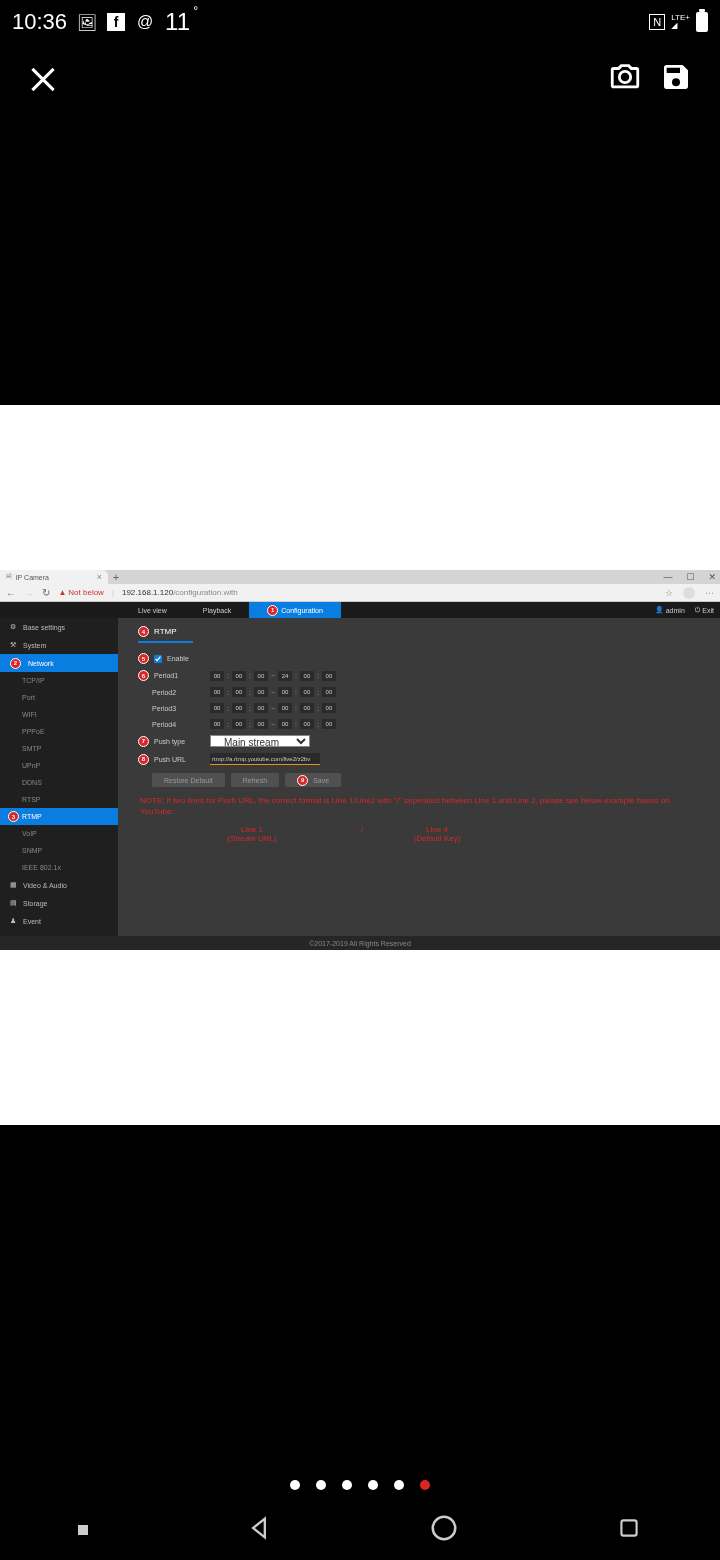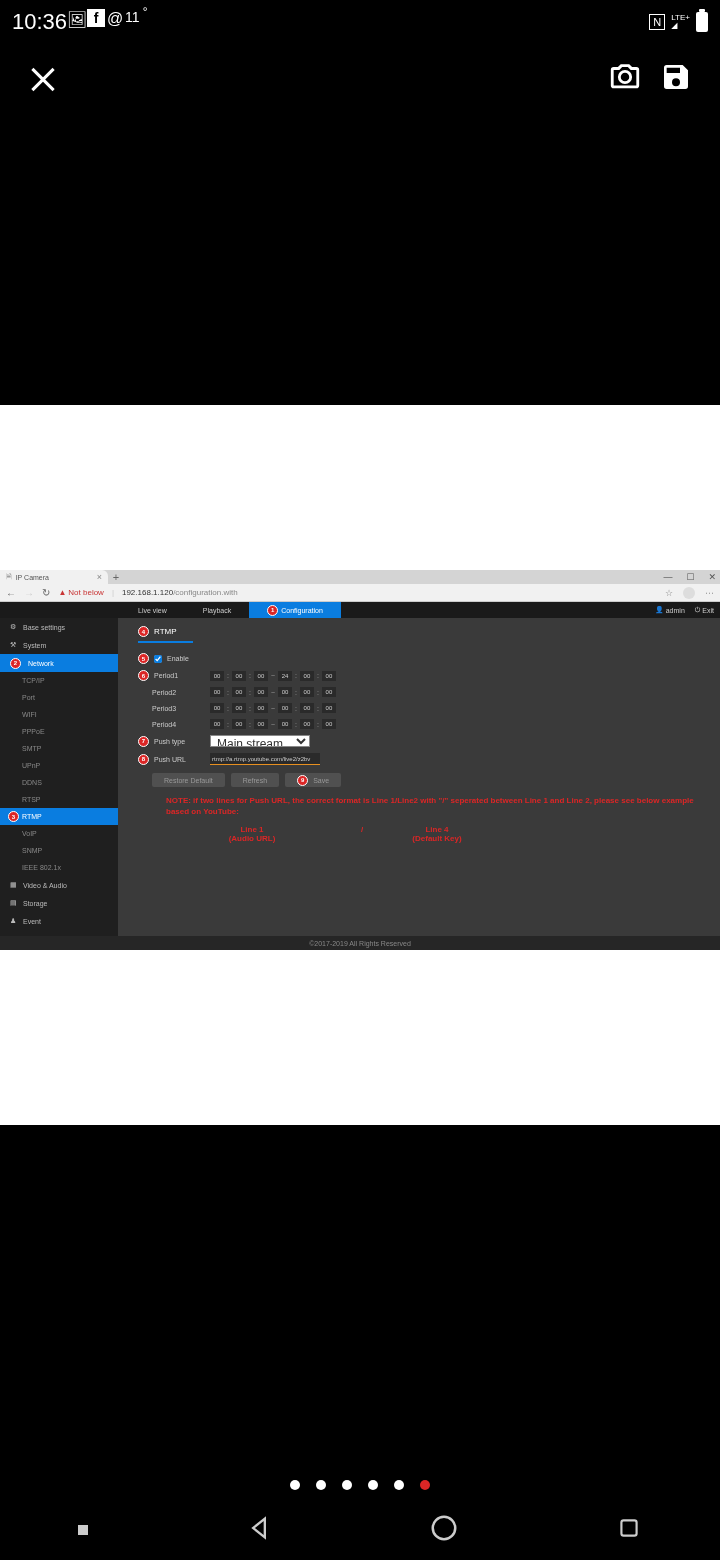--- a/index.html
+++ b/index.html
@@ -1,21 +1,21 @@
 <!DOCTYPE html>
 <html><head>
 <meta charset="utf-8">
 <style>
 *{margin:0;padding:0;box-sizing:border-box;font-family:Arial,sans-serif}
 body{background:#000;width:720px;height:1560px;position:relative;overflow:hidden}
 .status-bar{height:44px;display:flex;justify-content:space-between;align-items:center;padding:0 12px;color:#fff;font-size:22px}
-.status-left{display:flex;}
+.status-left{display:flex;align-items:center;gap:10px}
 .status-right{display:flex;align-items:center;gap:6px}
 .status-ic{width:20px;height:20px;display:inline-flex;align-items:center;justify-content:center;font-size:16px}
-.temp{font-size:14px;position:relative}
+.temp{font-size:24px;position:relative}
 .temp::after{content:'°';position:absolute;top:-4px;right:-8px;font-size:12px}
 .viewer-bar{height:70px;display:flex;justify-content:space-between;align-items:center;padding:0 28px}
 .close-x{width:30px;height:30px;position:relative}
 .close-x::before,.close-x::after{content:'';position:absolute;width:30px;height:3px;background:#fff;top:14px;left:0}
 .close-x::before{transform:rotate(45deg)}
 .close-x::after{transform:rotate(-45deg)}
 .viewer-right{display:flex;gap:18px;align-items:center}
 .lens-ic svg,.save-ic svg{fill:#fff}
 .image-area{position:absolute;top:405px;left:0;width:720px;height:720px;background:#fff}
 .browser{position:absolute;top:570px;left:0;width:720px;height:390px;font-size:8px;color:#333}
@@ -48,28 +48,28 @@
 .side-ic{width:9px;height:9px;display:inline-block}
 .content{flex:1;background:#3a3a3a;padding:8px 20px;position:relative}
 .section-title{display:flex;align-items:center;gap:2px;color:#fff;font-size:8px;padding-bottom:4px;border-bottom:2px solid #0a7de0;width:55px;margin-bottom:10px}
 .form-row{display:flex;align-items:center;margin-bottom:6px;font-size:7px;color:#ccc}
 .form-label{width:72px;display:flex;align-items:center;gap:2px}
 .form-label-plain{width:72px;padding-left:14px}
 .chk{width:8px;height:8px;margin-right:3px;accent-color:#0a7de0}
 .time-group{display:flex;gap:3px;align-items:center;color:#ccc}
 .time-group input{width:14px;height:10px;background:#2a2a2a;border:none;color:#ccc;font-size:6px;text-align:center}
 .sep{color:#999}
-.selbox{width:100px;height:12px;background:#fff;border:1px solid #888;font-size:12px;padding:0 2px;color:#333}
+.selbox{width:100px;height:12px;background:#fff;border:1px solid #888;font-size:10px;padding:0 9px;color:#333}
 .url-input{height:12px;width:110px;background:#2a2a2a;border:none;color:#ccc;font-size:6px;padding:0 2px;border-bottom:1px solid #e89020}
 .btn-row{display:flex;gap:6px;margin:8px 0 8px 14px}
 .btn{height:14px;padding:0 12px;background:#505050;color:#999;font-size:7px;border:none;border-radius:2px;display:flex;align-items:center}
 .btn.save{display:flex;align-items:center;gap:2px}
-.note{color:#dc2626;font-size:8px;line-height:1.4;margin-left:28px;margin-bottom:8px;font-weight:bold}
+.note{color:#dc2626;font-size:8px;line-height:1.4;margin-left:2px;margin-bottom:8px;font-weight:normal}
 .example-url{color:#dc2626;font-size:8px;margin-left:14px;border-bottom:1px solid #e89020;display:inline-block;padding-bottom:1px;font-weight:bold}
-.annot{display:flex;margin-left:14px;margin-top:2px;color:#dc2626;font-size:8px;font-weight:bold}
+.annot{display:flex;margin-left:14px;margin-top:2px;color:#dc2626;font-size:8px;font-weight:normal}
 .annot-col{text-align:center}
 .footer{height:14px;background:#262626;color:#888;font-size:7px;display:flex;align-items:center;justify-content:center}
 .pager{position:absolute;bottom:70px;left:50%;transform:translateX(-50%);display:flex;gap:16px}
 .pdot{width:10px;height:10px;border-radius:50%;background:#fff}
 .pdot.on{background:#dc2626}
 .navbar{position:absolute;bottom:0;left:0;width:100%;height:60px;display:flex;justify-content:space-around;align-items:center}
 .nav-ic{color:#ccc}
 </style>
 </head>
 <body>
@@ -290,21 +290,21 @@
         <div class="btn-row">
           <button class="btn">Restore Default</button>
           <button class="btn">Refresh</button>
           <button class="btn save">
               <span class="callout">9</span>
               <span>Save</span>
             </button>
         </div>
         <div class="note">NOTE: if two lines for Push URL, the correct format is Line 1/Line2 with "/" seperated between Line 1 and Line 2, please see below example based on YouTube:</div>
         <div class="annot">
-          <div class="annot-col" style="width:200px"><span>Line 1</span><br><span>(Audio URL)</span></div>
+          <div class="annot-col" style="width:200px"><span>Line 1</span><br><span>(Stream URL)</span></div>
           <div class="annot-col" style="width:20px">/</div>
           <div class="annot-col" style="width:130px"><span>Line 4</span><br><span>(Default Key)</span></div>
         </div>
       </div>
     </div>
     <div class="footer">©2017-2019 All Rights Reserved</div>
   </div>
 </div>
 
 <div class="pager">

